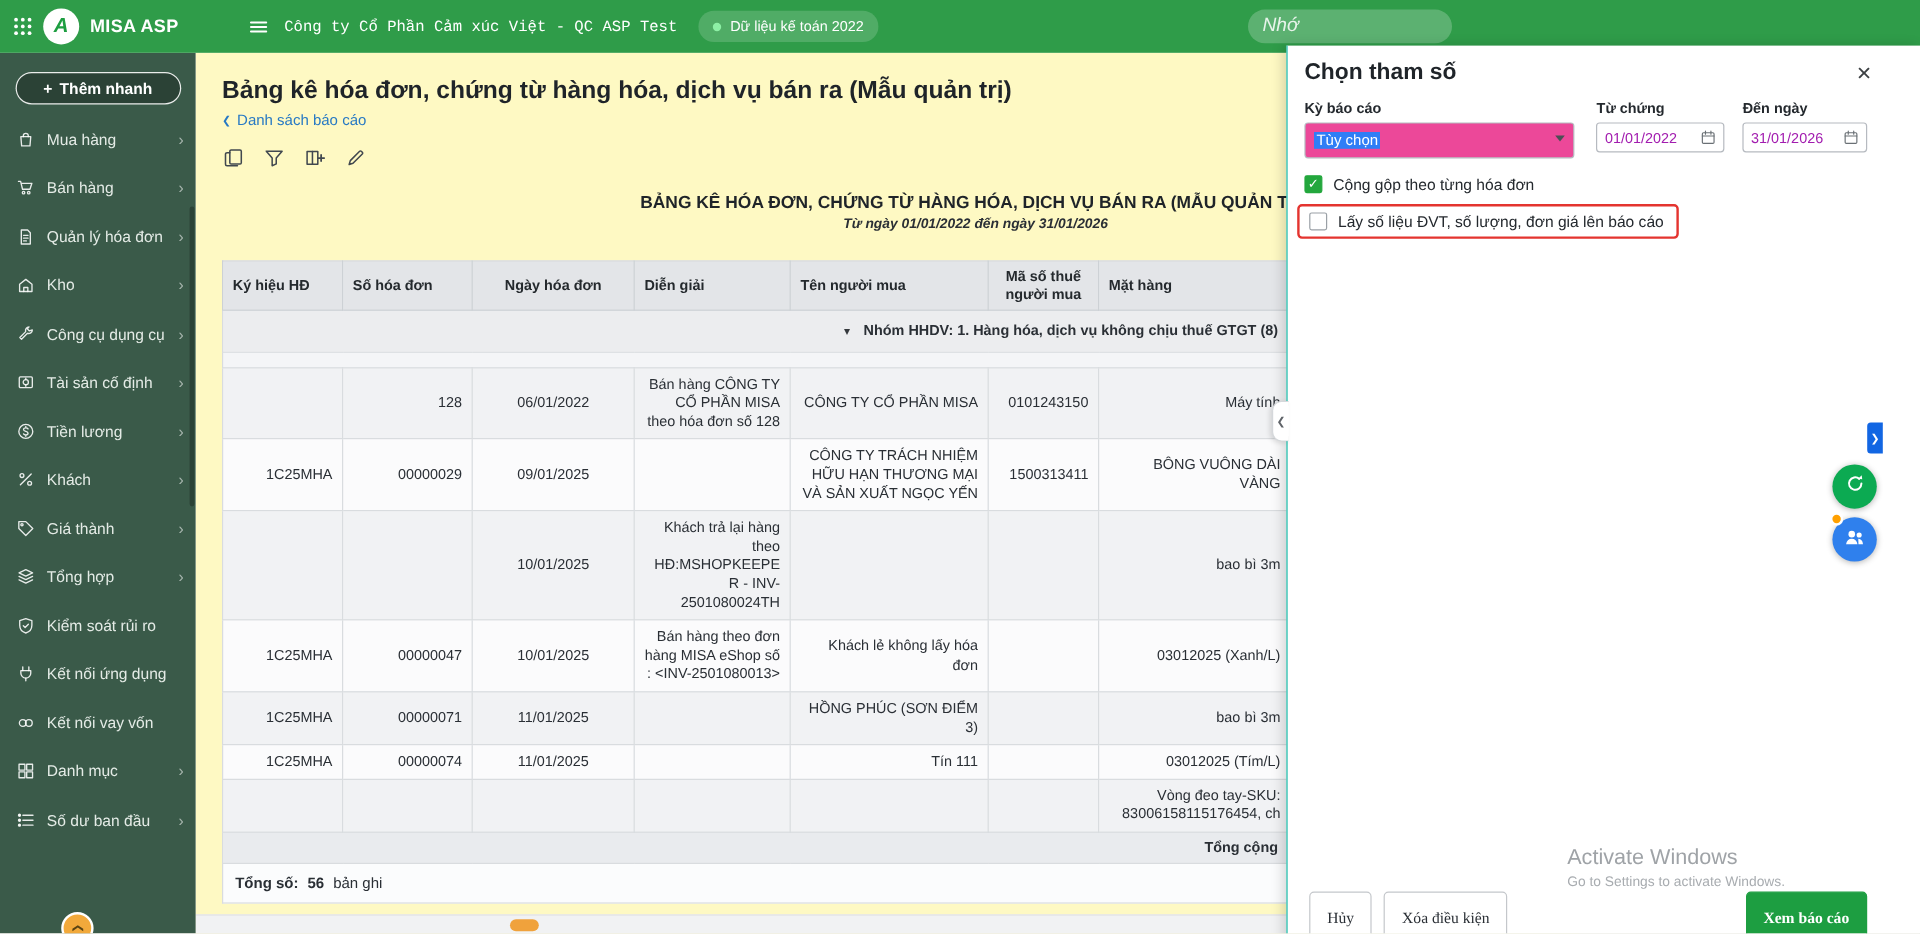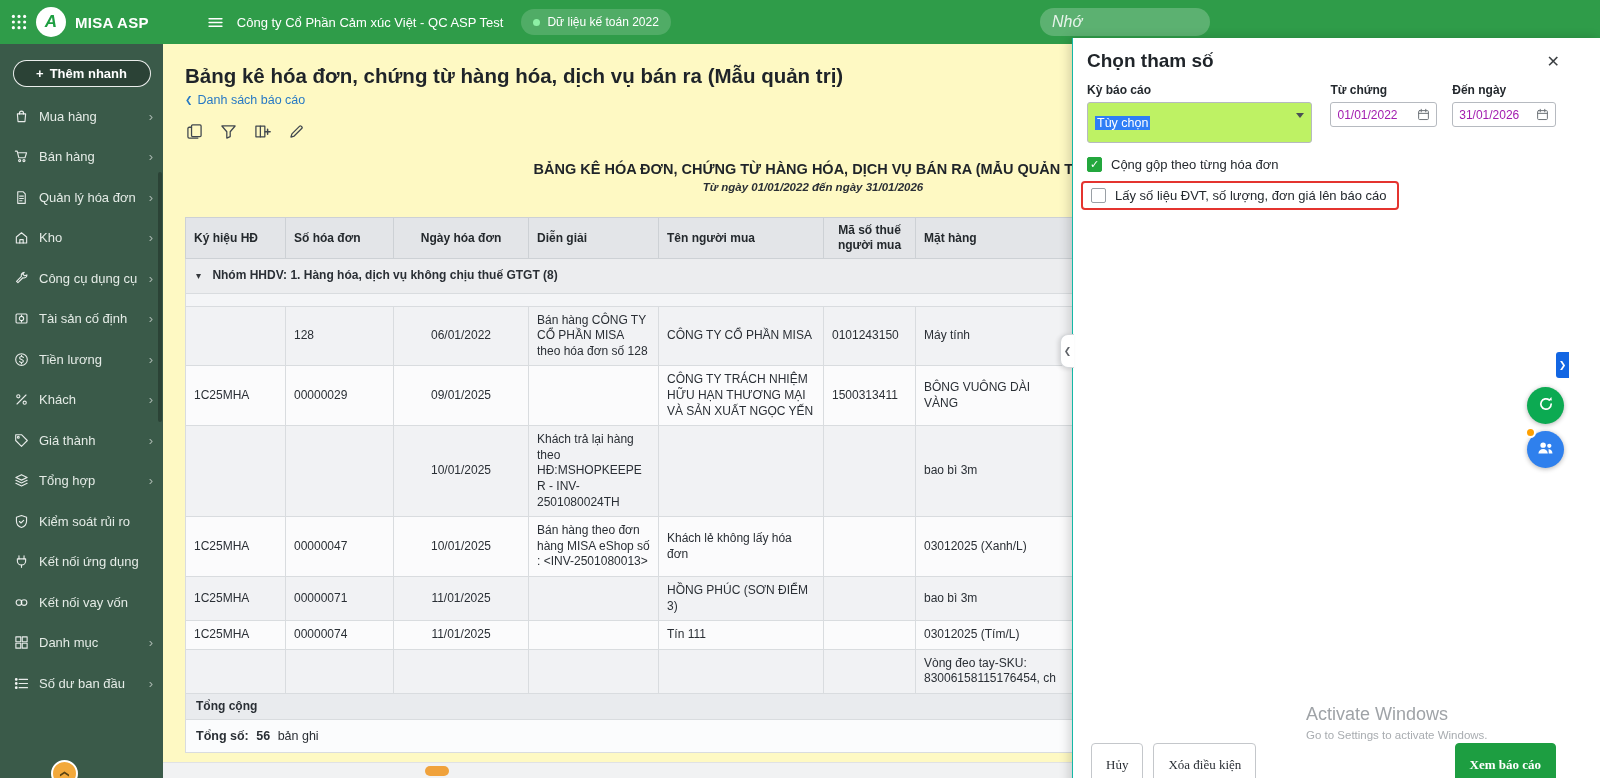--- a/index.html
+++ b/index.html
@@ -8,21 +8,21 @@
     font-family:"Liberation Sans","DejaVu Sans",sans-serif;background:#f3f4f6;}
 
   
   .topbar{position:absolute;left:0;top:0;width:1600px;height:44px;background:#2f9c49;
     display:flex;align-items:center;color:#fff;z-index:10;}
   .tb-apps{width:26px;height:26px;margin-left:6px;display:flex;align-items:center;justify-content:center;color:#fff;cursor:pointer;}
   .tb-logo{width:30px;height:30px;border-radius:50%;background:#fff;margin-left:4px;
     display:flex;align-items:center;justify-content:center;font-weight:700;font-style:italic;color:#1d9e41;font-size:17px;}
   .tb-brand{font-size:15px;font-weight:700;margin-left:9px;letter-spacing:.3px;}
   .tb-menu{margin-left:58px;color:#fff;display:flex;align-items:center;cursor:pointer;}
-  .tb-company{font-size:13px;margin-left:13px;white-space:nowrap;}
+  .tb-company{font-size:13px;margin-left:13px;white-space:nowrap;font-family:Liberation Mono, monospace;}
   .tb-badge{margin-left:18px;height:26px;border-radius:13px;background:rgba(255,255,255,.16);
     display:flex;align-items:center;padding:0 12px;font-size:12px;gap:7px;}
   .tb-badge .dot{width:7px;height:7px;border-radius:50%;background:#8df0a5;}
   .tb-search{position:absolute;left:1040px;top:8px;width:170px;height:28px;border-radius:14px;
     background:rgba(255,255,255,.22);display:flex;align-items:center;padding:0 12px;}
   .tb-search .ph{font-size:16px;font-style:italic;color:rgba(255,255,255,.85);}
 
   
   .sidebar{position:absolute;left:0;top:44px;width:163px;height:734px;background:#3a5a49;z-index:5;}
   .quick-add{width:138px;height:27px;margin:16px auto 9px;border:1px solid rgba(255,255,255,.9);
@@ -51,21 +51,21 @@
     align-items:center;justify-content:center;cursor:pointer;padding:0;}
   .report-head{margin-top:15px;width:1300px;text-align:center;}
   .report-title{font-size:14.5px;font-weight:700;color:#1f2429;}
   .report-period{margin-top:4px;font-size:11.5px;font-weight:700;font-style:italic;color:#2a2f35;}
 
   table.rep{border-collapse:collapse;margin:24px 0 0 22px;width:890px;table-layout:fixed;background:#fff;}
   table.rep th{background:#e3e5e8;border:1px solid #cdd1d5;padding:5px 8px;font-size:12px;font-weight:700;
     color:#24292d;text-align:left;line-height:1.25;vertical-align:middle;}
   table.rep th.tc, table.rep td.tc{text-align:center;}
   table.rep td{border:1px solid #d9dcdf;padding:6px 8px;font-size:12px;color:#2a2f35;line-height:1.3;
-    vertical-align:middle;overflow-wrap:break-word;}
+    vertical-align:middle;overflow-wrap:break-word;text-align:right;}
   tr.r-odd td{background:#f1f2f4;}
   tr.r-even td{background:#fbfbfc;}
   tr.group td{background:#ecedef;font-weight:700;padding:9px 10px;}
   tr.group .tri{font-size:10px;margin-right:8px;color:#35393d;}
   tr.spacer td{background:#f4f5f7;height:13px;padding:0;border-left:1px solid #d9dcdf;border-right:1px solid #d9dcdf;border-top:1px solid #d9dcdf;}
   tr.tfoot td{background:#e9ebee;font-weight:700;padding:5px 10px;}
   td.lnk{color:#2b7cd3;cursor:pointer;}
   .totalbar{width:890px;margin-left:22px;background:#fbfcfd;border:1px solid #d9dcdf;border-top:none;
     padding:9px 10px;font-size:12.5px;color:#2a2f35;}
   .totalbar b{margin:0 4px;}
@@ -80,22 +80,22 @@
   
   .panel{position:absolute;left:1072px;top:0;width:528px;height:778px;background:#fff;z-index:50;
     box-shadow:-3px 0 10px rgba(0,0,0,.16);border-left:1px solid #14b8a6;margin-top:38px;}
   .panel-title{margin:12px 0 0 14px;font-size:19px;font-weight:700;color:#1f2429;}
   .panel-close{position:absolute;right:38px;top:12px;background:none;border:none;font-size:16px;color:#3c4043;cursor:pointer;padding:2px;}
   .panel-form{display:flex;padding:11px 44px 0 14px;}
   .pf-label{font-size:12px;font-weight:700;color:#24292e;margin-bottom:5px;}
   .f-period{width:226px;}
   .f-from{width:107px;margin-left:18px;}
   .f-to{width:104px;margin-left:15px;}
-  .select{position:relative;height:41px;border:1px solid #b6bac0;border-radius:3px;display:flex;
-    align-items:center;padding:0 18px 0 7px;font-size:12.5px;cursor:pointer;background:#bef264;}
+  .select{position:relative;height:30px;border:1px solid #b6bac0;border-radius:3px;display:flex;
+    align-items:center;padding:0 18px 0 7px;font-size:12.5px;cursor:pointer;background:#ec4899;}
   .sel-val{background:#2f7ef6;color:#fff;padding:0 2px;}
   .caret{position:absolute;right:7px;top:10px;width:0;height:0;border-left:4px solid transparent;
     border-right:4px solid transparent;border-top:5px solid #4a4f55;}
   .date{height:25px;border:1px solid #b6bac0;border-radius:3px;display:flex;align-items:center;
     justify-content:space-between;padding:0 6px;font-size:12px;color:#a21caf;cursor:pointer;background:#fff;}
   .date .cal{color:#6a7075;display:flex;align-items:center;}
   .check-row{display:flex;align-items:center;gap:9px;font-size:13px;color:#24292e;cursor:pointer;}
   .cr1{margin:14px 0 0 14px;}
   .cb{width:15px;height:15px;border-radius:2px;border:1px solid #9aa0a6;background:#fff;display:flex;
     align-items:center;justify-content:center;font-size:11px;color:#fff;flex:none;}

